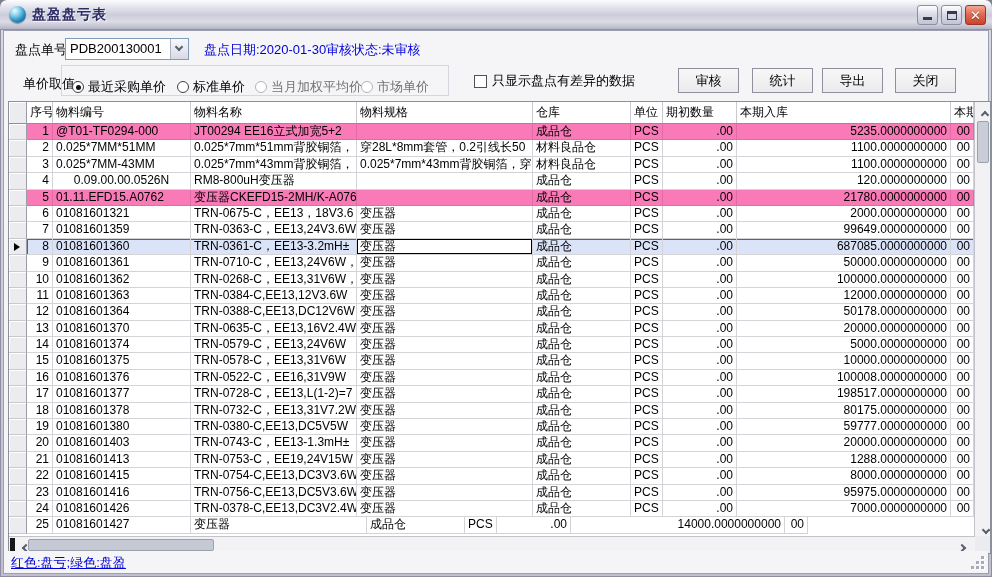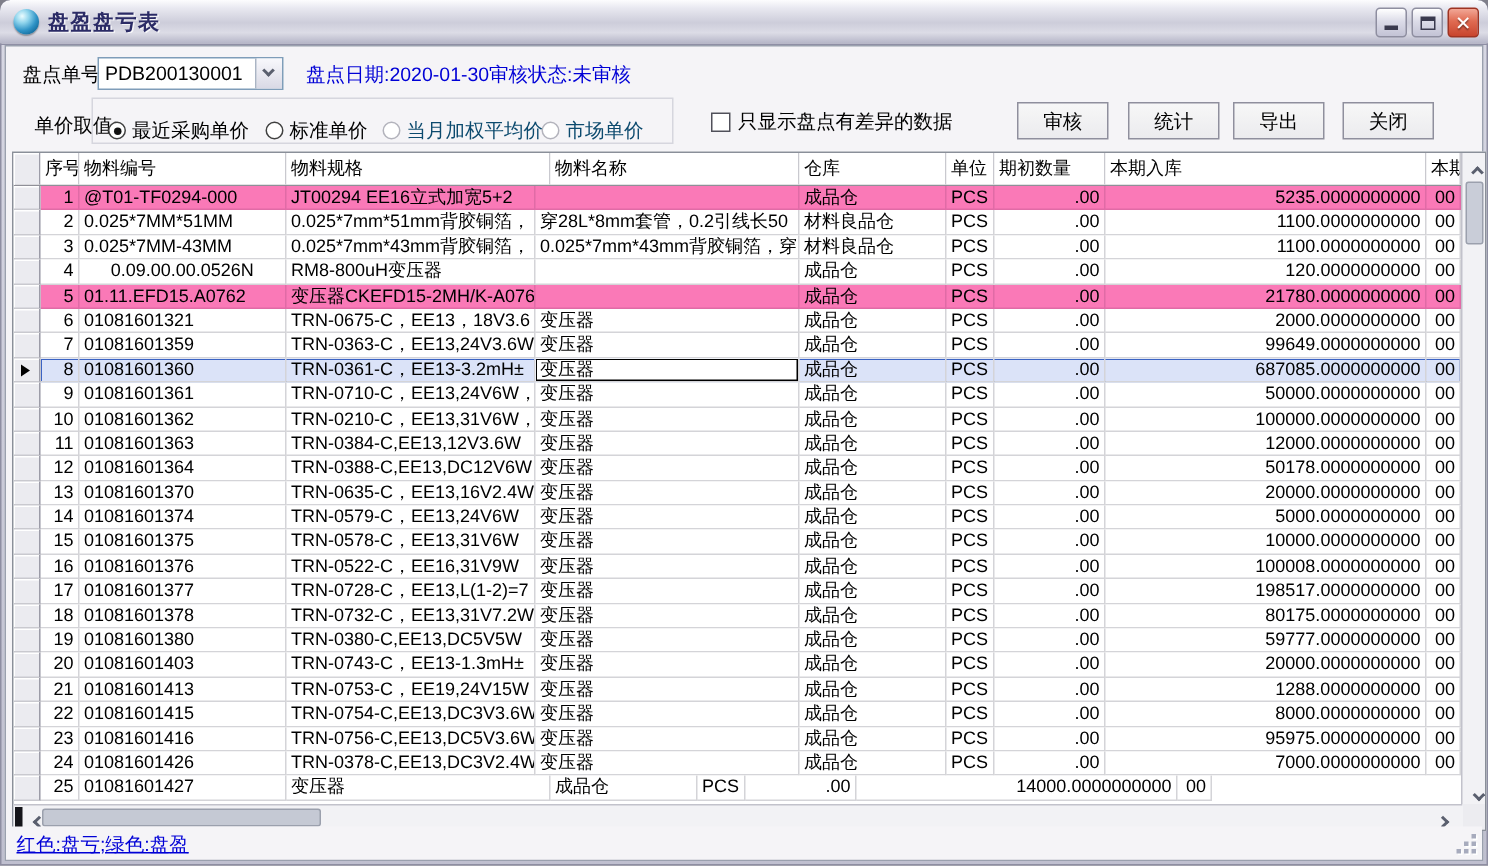--- a/index.html
+++ b/index.html
@@ -43,21 +43,21 @@
   .chev{position:absolute;width:6px;height:6px;border-left:2px solid #5a5f6e;border-top:2px solid #5a5f6e;}
   .chev.down{transform:rotate(225deg);left:5px;top:5px;}
   .chev.up{transform:rotate(45deg);left:4px;top:6px;}
   .chev.left{transform:rotate(-45deg);left:5px;top:4px;}
   .chev.right{transform:rotate(135deg);left:2px;top:4px;}
   
   .groupbox{position:absolute;left:57px;top:34px;width:388px;height:31px;border:1px solid #d6d6de;background:transparent;}
   .radio{position:absolute;top:47px;display:flex;align-items:center;font-size:13px;gap:4px;}
   .rdot{width:12px;height:12px;border-radius:50%;border:1px solid #404040;background:#fff;position:relative;}
   .radio.checked .rdot::after{content:"";position:absolute;left:2.5px;top:2.5px;width:5px;height:5px;border-radius:50%;background:#111;}
-  .radio.disabled{color:#0c4a6e;}
+  .radio.disabled{color:#737373;}
   .radio.disabled .rdot{border-color:#b3b3bc;}
   .checkbox{position:absolute;left:470px;top:41px;display:flex;align-items:center;gap:5px;font-size:13px;}
   .cbox{width:13px;height:13px;border:1px solid #50505a;background:#fff;}
   
   .btn{position:absolute;top:37px;width:61px;height:25px;background:linear-gradient(180deg,#f7f7f7,#ebebee);
     border:1px solid #8f8f9d;font-size:13px;text-align:center;line-height:23px;color:#000;}
   
   .grid{position:absolute;left:4px;top:70px;width:983px;height:453px;border:1px solid #8a8f99;background:#fff;overflow:hidden;}
   .ghead{position:absolute;left:0;top:0;width:965px;height:22px;display:flex;border-bottom:1px solid #8f8f98;background:#fff;}
   .hcell{height:100%;font-size:12px;line-height:21px;padding:0 3px;border-right:1px solid #c9c9cf;
@@ -151,22 +151,22 @@
     <span class="btn" style="left:674px;">审核</span>
     <span class="btn" style="left:748px;">统计</span>
     <span class="btn" style="left:818px;">导出</span>
     <span class="btn" style="left:891px;">关闭</span>
 
     <div class="grid">
       <div class="ghead" id="ghead">
           <div class="hcell sel" style="width: 18px; flex: 0 0 18px;"></div>
           <div class="hcell" style="width: 26px; flex: 0 0 26px;">序号</div>
           <div class="hcell" style="width: 138px; flex: 0 0 138px;">物料编号</div>
+          <div class="hcell" style="width: 166px; flex: 0 0 166px;">物料名称</div>
           <div class="hcell" style="width: 176px; flex: 0 0 176px;">物料规格</div>
-          <div class="hcell" style="width: 166px; flex: 0 0 166px;">物料名称</div>
           <div class="hcell" style="width: 98px; flex: 0 0 98px;">仓库</div>
           <div class="hcell" style="width: 32px; flex: 0 0 32px;">单位</div>
           <div class="hcell" style="width: 74px; flex: 0 0 74px;">期初数量</div>
           <div class="hcell" style="width: 214px; flex: 0 0 214px;">本期入库</div>
           <div class="hcell" style="width: 23px; flex: 0 0 23px;">本期</div>
         </div>
       <div class="gbody" id="gbody">
           <div class="trow deficit">
             <div class="sel"></div>
             <div class="cells">
@@ -293,21 +293,21 @@
               <div class="cell" style="width: 74px; flex: 0 0 74px; text-align: right;">.00</div>
               <div class="cell" style="width: 214px; flex: 0 0 214px; text-align: right;">50000.0000000000</div>
               <div class="cell" style="width: 23px; flex: 0 0 23px; text-align: right;">00</div>
             </div>
           </div>
           <div class="trow">
             <div class="sel"></div>
             <div class="cells">
               <div class="cell" style="width: 26px; flex: 0 0 26px; text-align: right;">10</div>
               <div class="cell" style="width: 138px; flex: 0 0 138px; text-align: left;">01081601362</div>
-              <div class="cell" style="width: 166px; flex: 0 0 166px; text-align: left;">TRN-0210-C，EE13,31V6W，</div>
+              <div class="cell" style="width: 166px; flex: 0 0 166px; text-align: left;">TRN-0268-C，EE13,31V6W，</div>
               <div class="cell" style="width: 176px; flex: 0 0 176px; text-align: left;">变压器</div>
               <div class="cell" style="width: 98px; flex: 0 0 98px; text-align: left;">成品仓</div>
               <div class="cell" style="width: 32px; flex: 0 0 32px; text-align: left;">PCS</div>
               <div class="cell" style="width: 74px; flex: 0 0 74px; text-align: right;">.00</div>
               <div class="cell" style="width: 214px; flex: 0 0 214px; text-align: right;">100000.0000000000</div>
               <div class="cell" style="width: 23px; flex: 0 0 23px; text-align: right;">00</div>
             </div>
           </div>
           <div class="trow">
             <div class="sel"></div>

